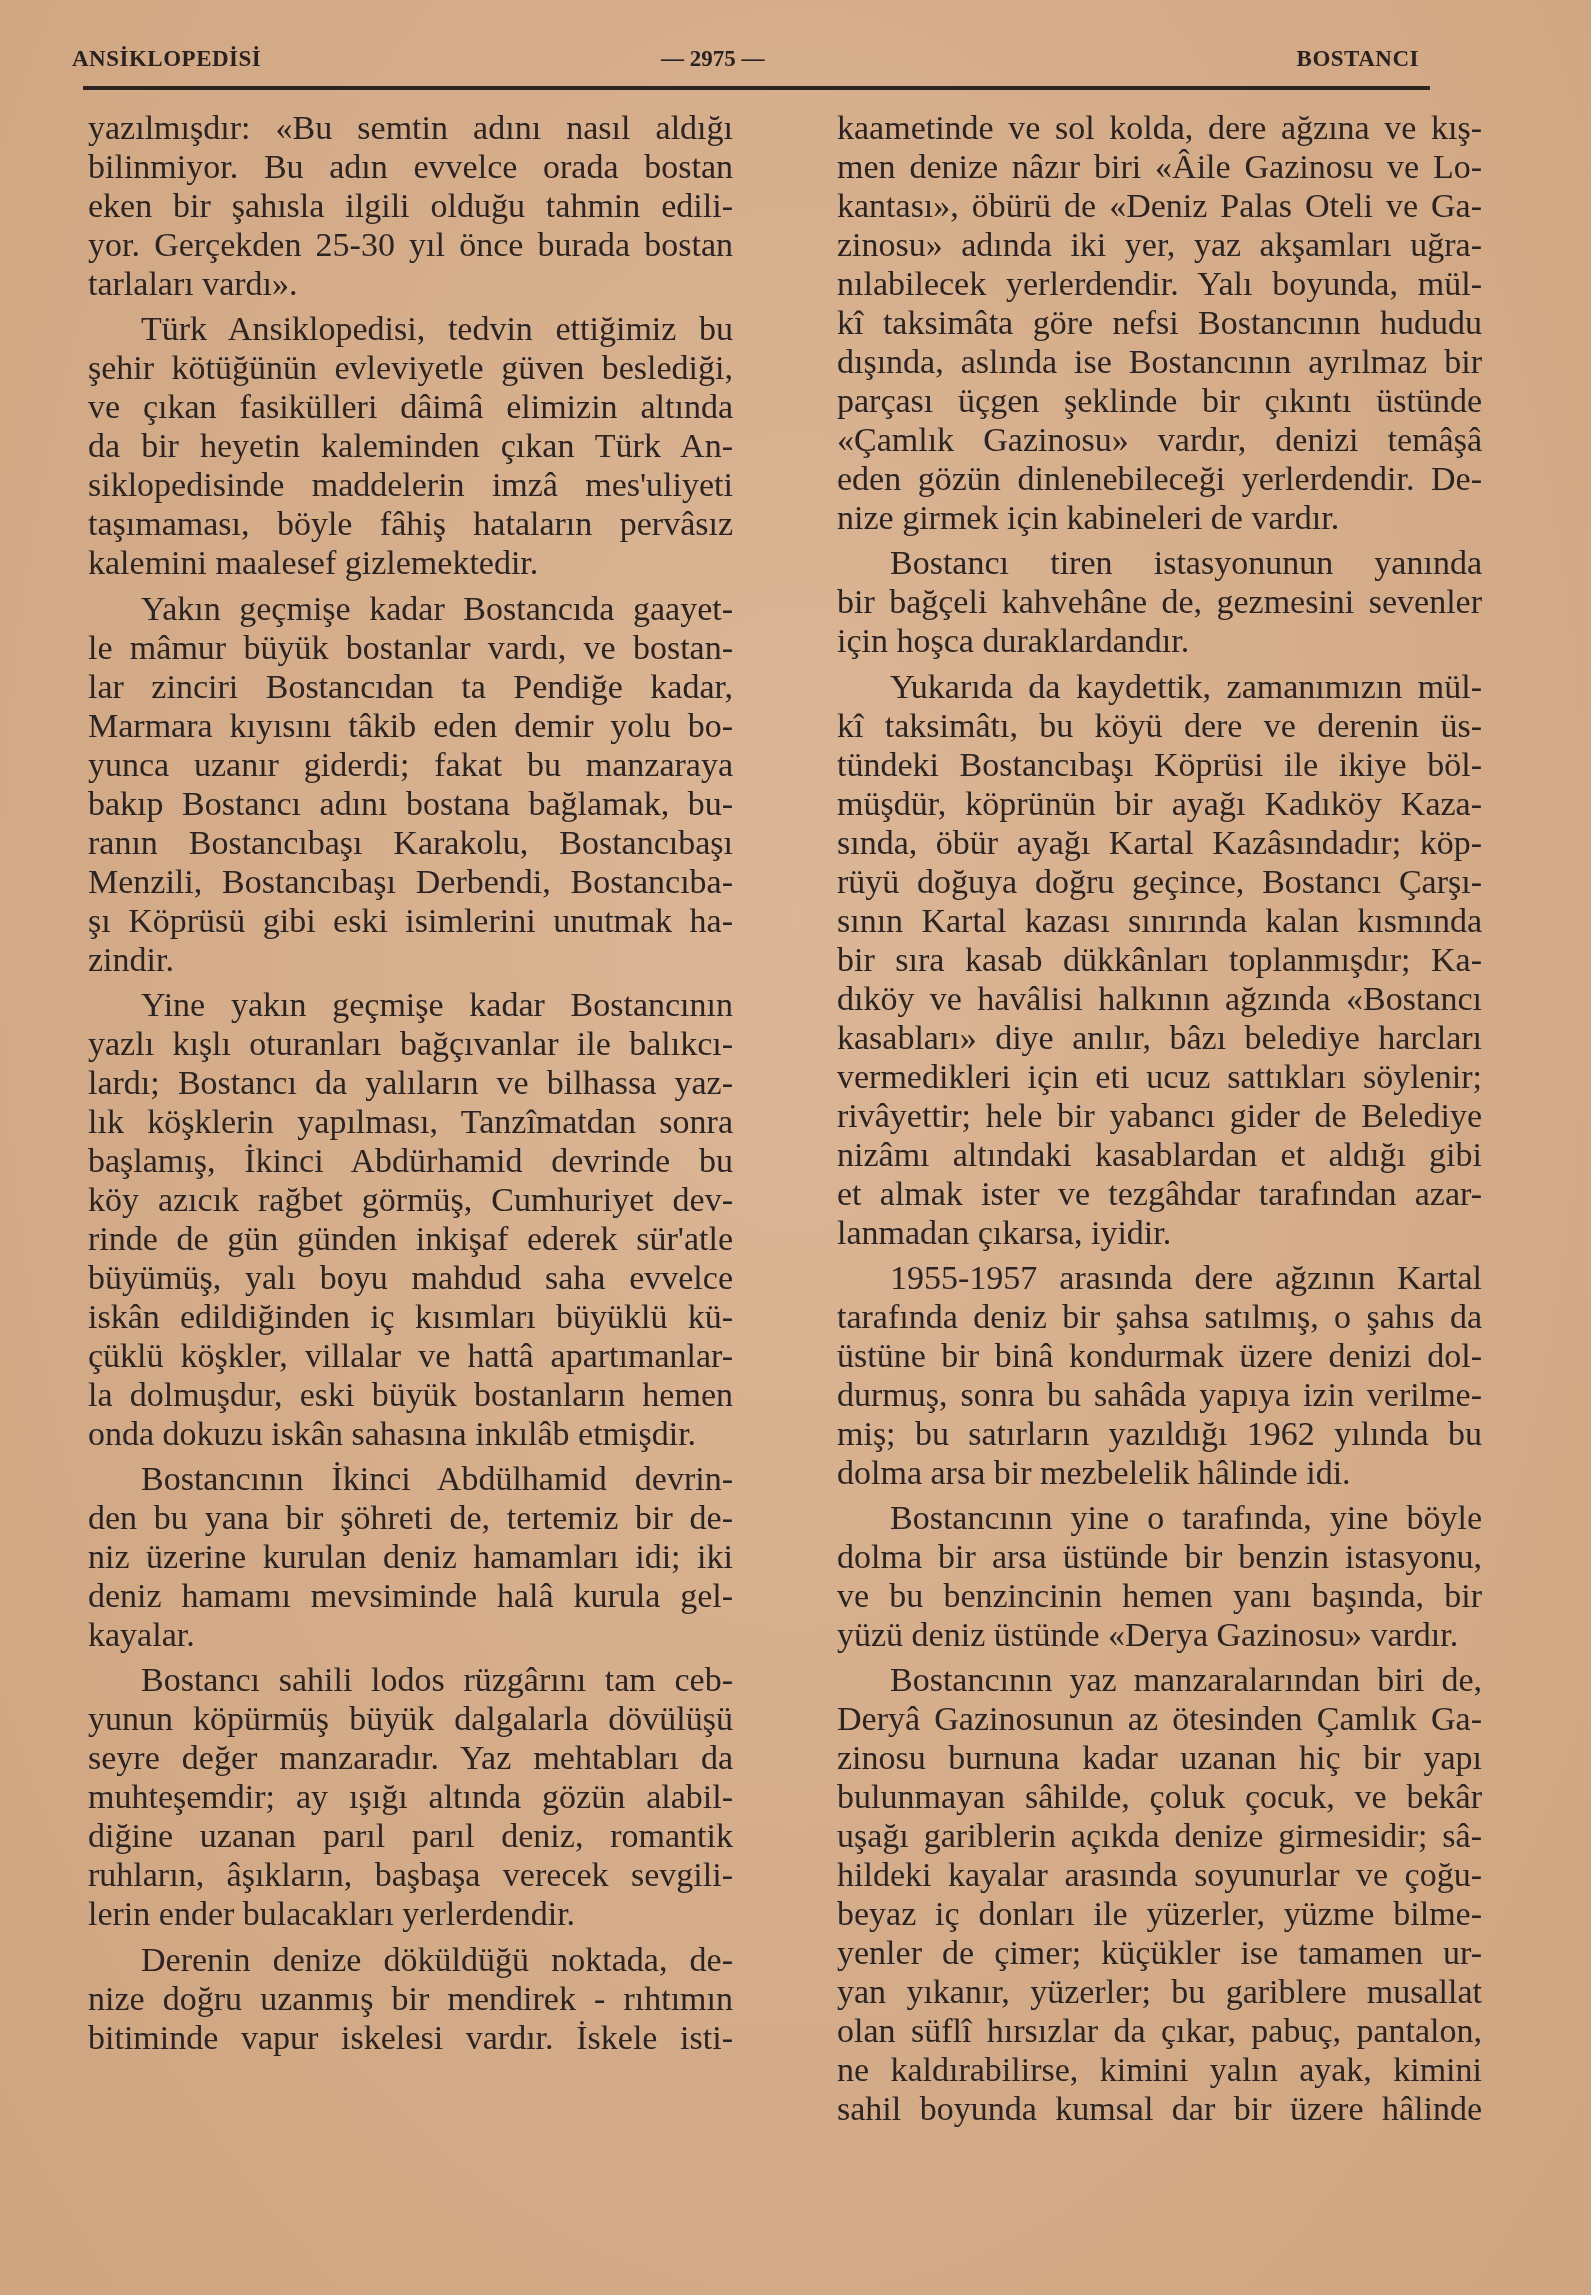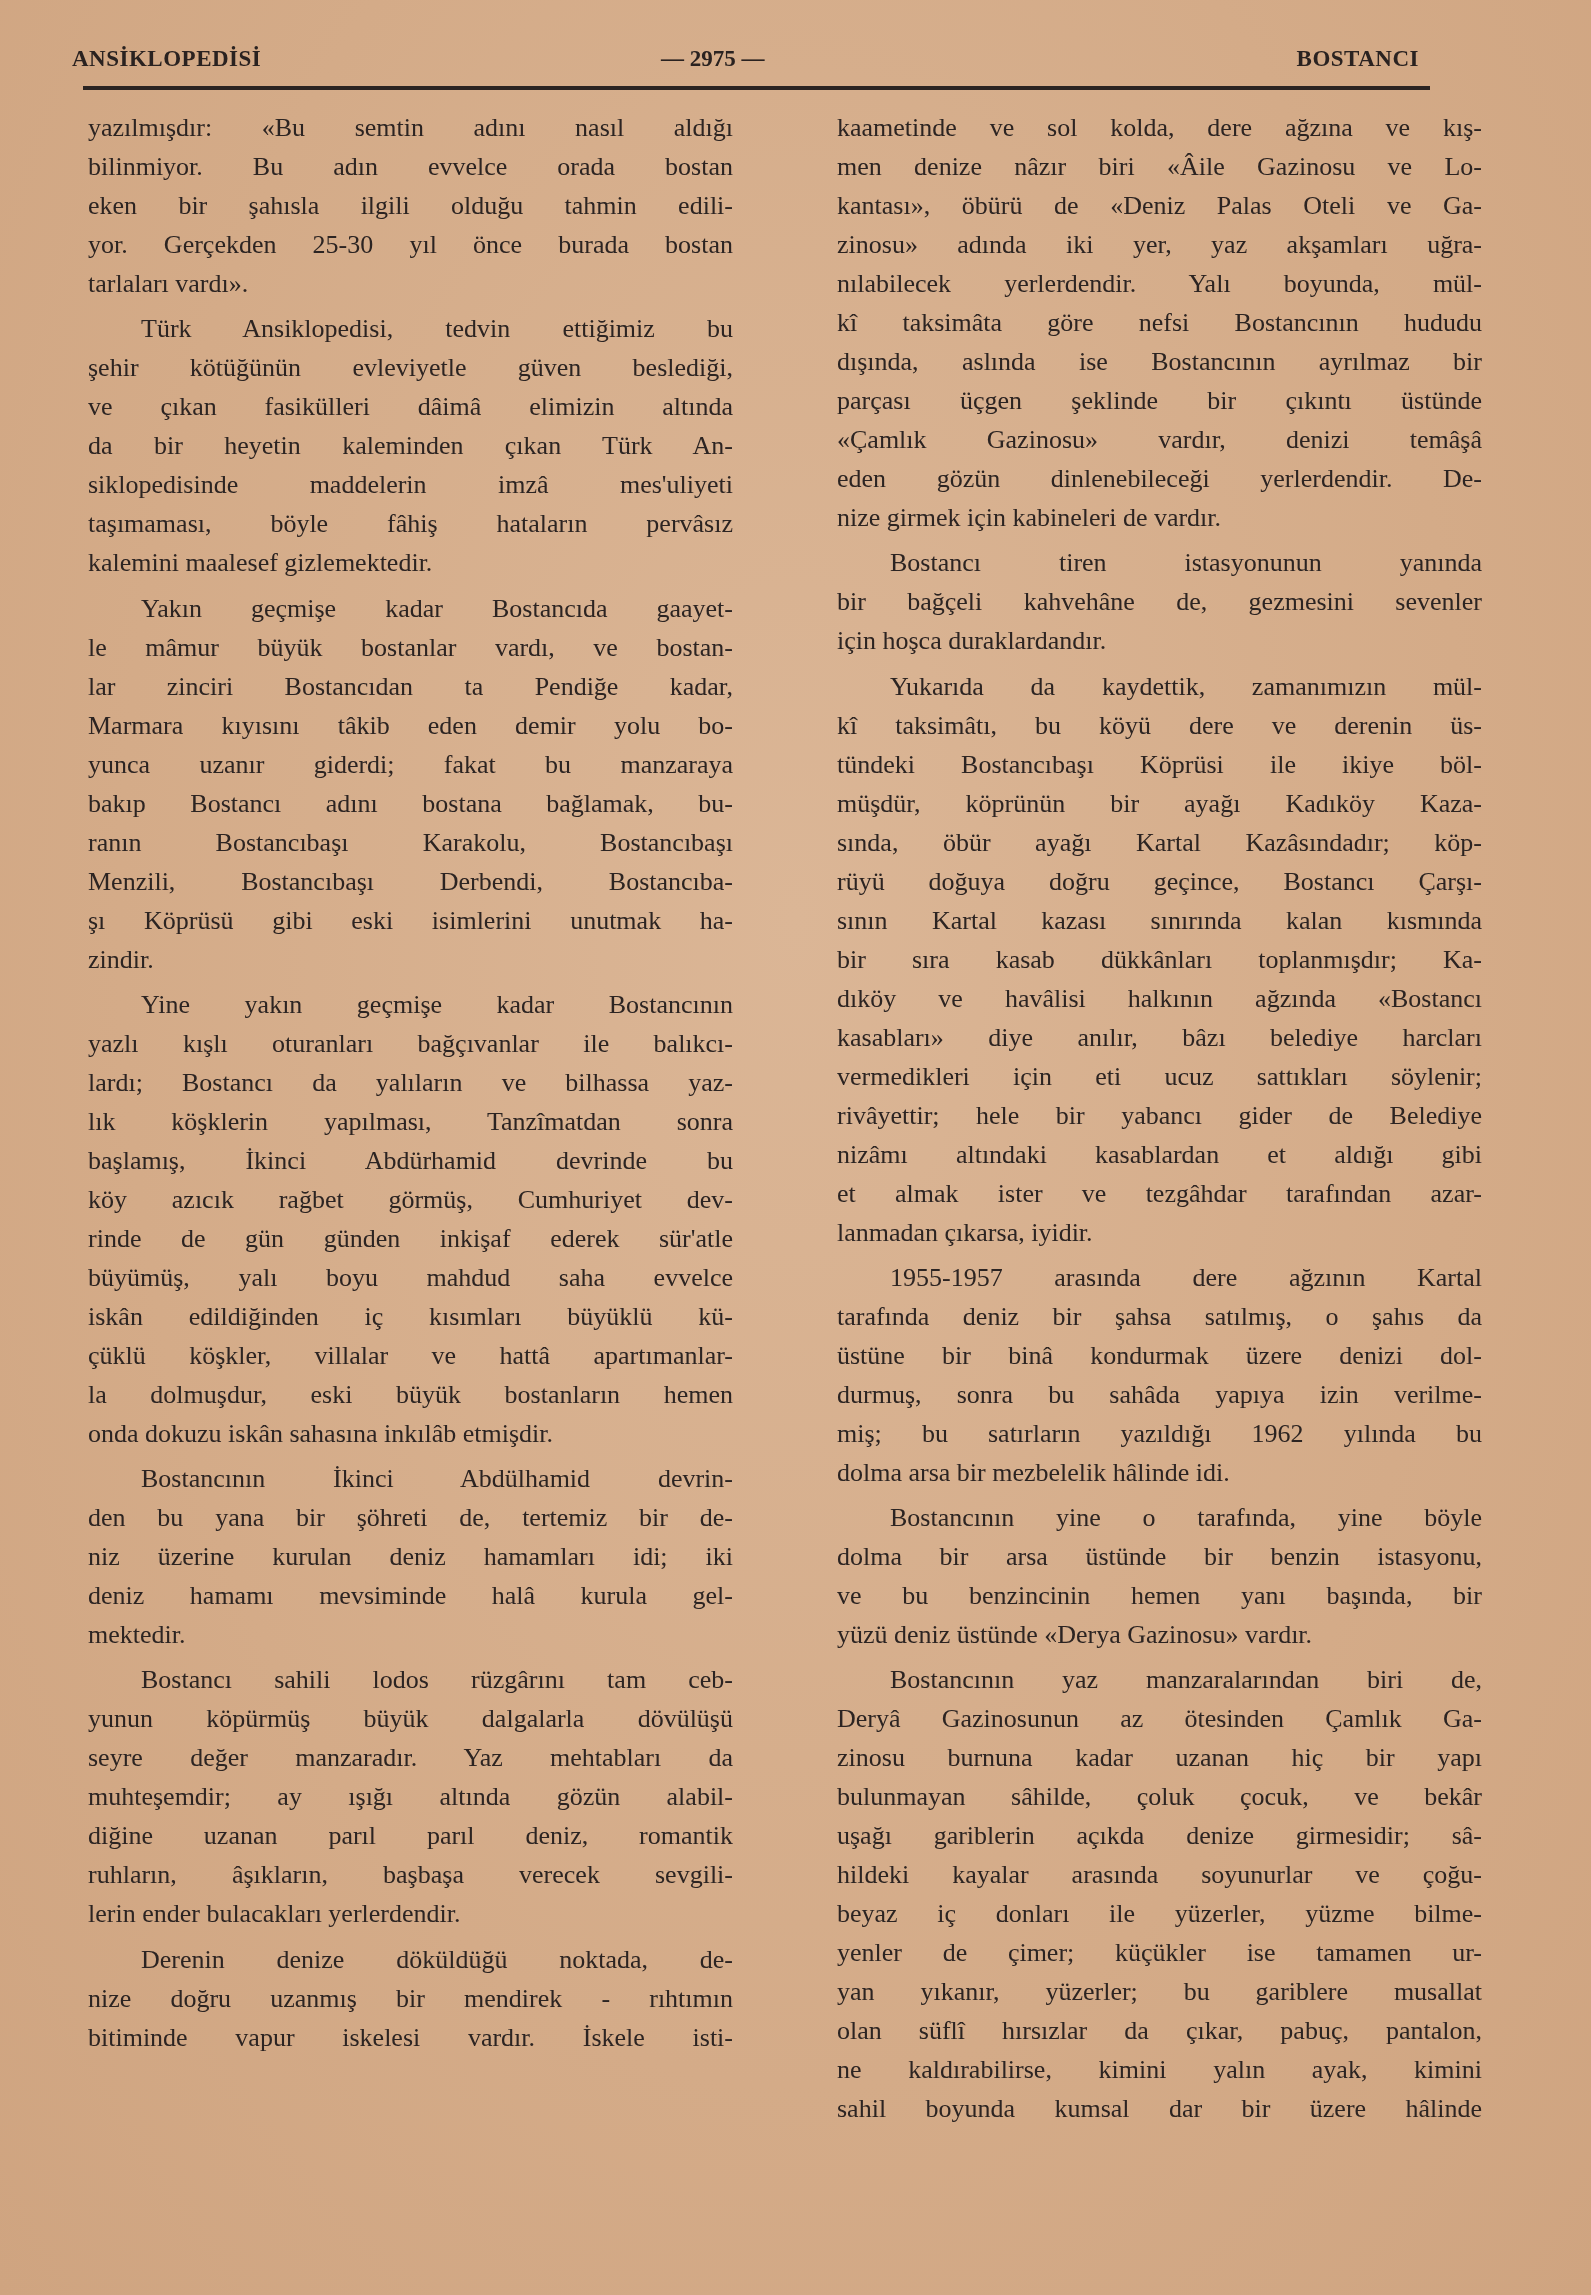--- a/index.html
+++ b/index.html
@@ -19,21 +19,21 @@
   .header .left { position: absolute; left: 0; top: 0; letter-spacing: 0.5px; }
   .header .center { position: absolute; left: 589px; top: 0; font-weight: bold; }
   .header .right { position: absolute; right: 0; top: 0; letter-spacing: 0.5px; }
   .rule {
     position: absolute; left: 83px; top: 86px; width: 1347px; height: 4.2px;
     background: #2b2422;
   }
   .column {
     position: absolute; top: 108px; width: 645px;
     font-family: "Liberation Serif", serif;
-    font-size: 26px; line-height: 39px;
+    font-size: 34px; line-height: 39px;
     text-align: justify;
     color: #2c2422;
   }
   .col-left { left: 88px; }
   .col-right { left: 793px; margin-left: 44px; }
   .line { display: block; white-space: nowrap; text-align-last: justify; height: 39px; }
   .line.last { text-align-last: left; }
   .para-gap { height: 6.3px; }
   .indent { padding-left: 53px; }
 </style>
@@ -92,21 +92,21 @@
       <span class="line">çüklü köşkler, villalar ve hattâ apartımanlar-</span>
       <span class="line">la dolmuşdur, eski büyük bostanların hemen</span>
       <span class="line last">onda dokuzu iskân sahasına inkılâb etmişdir.</span>
     </div>
     <div class="para-gap"></div>
     <div>
       <span class="line indent">Bostancının İkinci Abdülhamid devrin-</span>
       <span class="line">den bu yana bir şöhreti de, tertemiz bir de-</span>
       <span class="line">niz üzerine kurulan deniz hamamları idi; iki</span>
       <span class="line">deniz hamamı mevsiminde halâ kurula gel-</span>
-      <span class="line last">mektedir.</span>
+      <span class="line last">kayalar.</span>
     </div>
     <div class="para-gap"></div>
     <div>
       <span class="line indent">Bostancı sahili lodos rüzgârını tam ceb-</span>
       <span class="line">yunun köpürmüş büyük dalgalarla dövülüşü</span>
       <span class="line">seyre değer manzaradır. Yaz mehtabları da</span>
       <span class="line">muhteşemdir; ay ışığı altında gözün alabil-</span>
       <span class="line">diğine uzanan parıl parıl deniz, romantik</span>
       <span class="line">ruhların, âşıkların, başbaşa verecek sevgili-</span>
       <span class="line last">lerin ender bulacakları yerlerdendir.</span>

